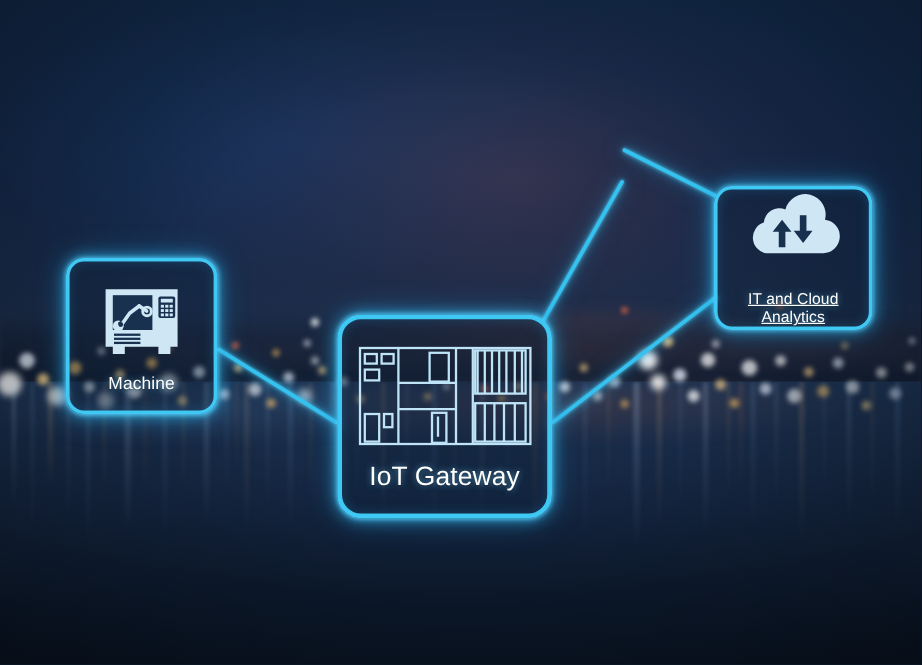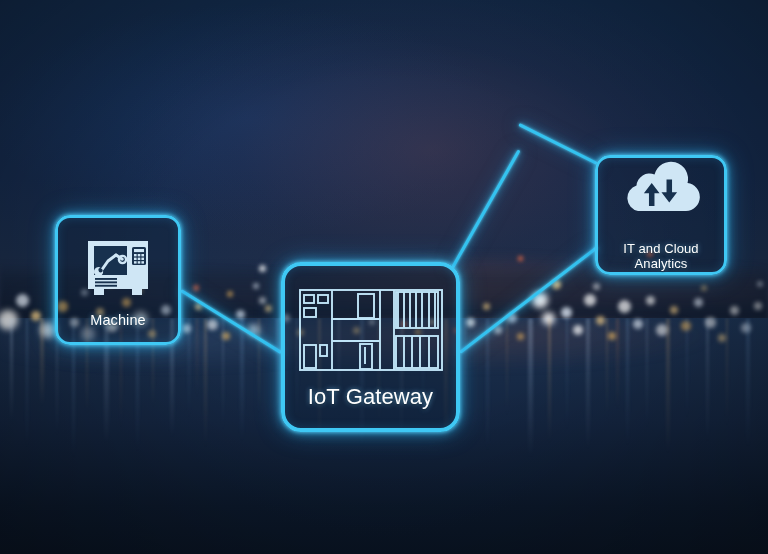--- a/index.html
+++ b/index.html
@@ -133,21 +133,21 @@
   #node-gateway .node-label { font-size: 22px; font-weight: 400; margin-top: 13px; }
 
   
   #node-analytics { left: 421px; top: 104px; width: 98px; height: 86px; border-radius: 11px; border-width: 2.6px; }
   #node-analytics .node-icon { width: 62px; height: 46px; margin-top: 2px; }
   #node-analytics .node-label { font-size: 12.5px; margin-top: 5px; }
 
   
   #node-cloud { left: 595px; top: 155px; width: 132px; height: 120px; border-radius: 15px; border-width: 3px; }
   #node-cloud .node-icon { width: 86px; height: 56px; margin-top: 3px; }
-  #node-cloud .node-label { font-size: 13px; margin-top: 25px; }
+  #node-cloud .node-label { font-size: 13px; margin-top: 25px; text-decoration: underline; }
 
   .node-icon { display: block; }
 </style>
 </head>
 <body>
 
 <div id="stage">
 
   <div class="bg-layer sky"></div>
   <div class="glow-band"></div>

